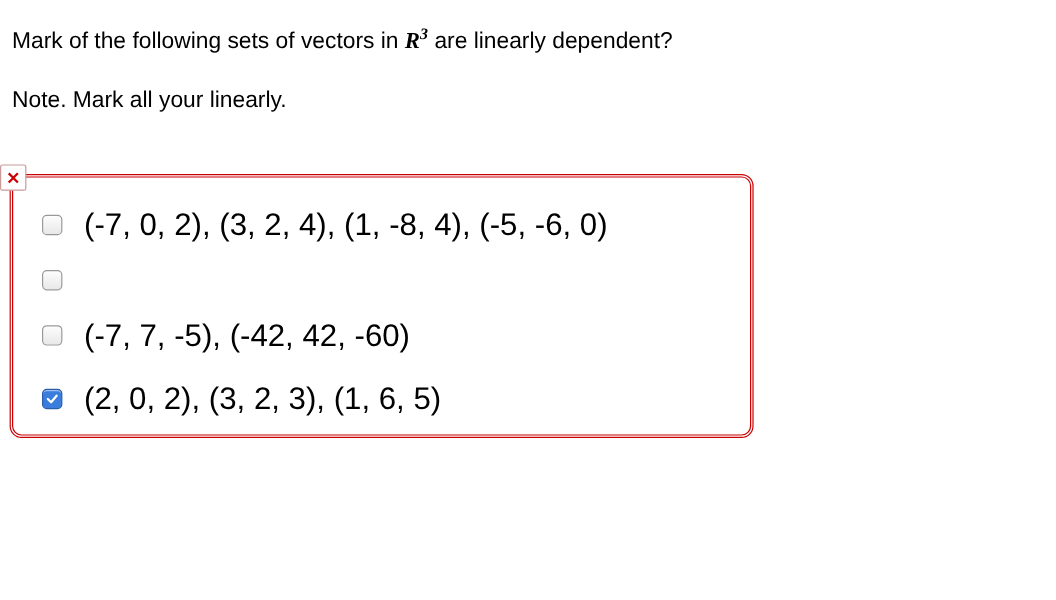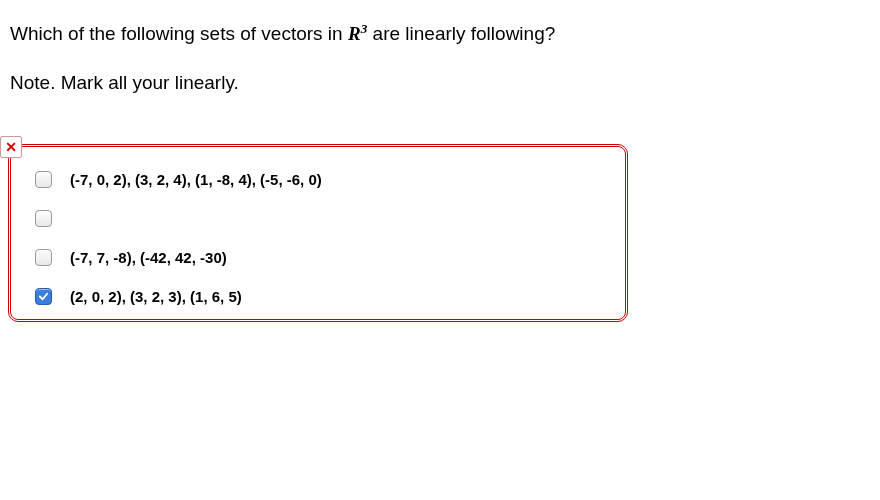--- a/index.html
+++ b/index.html
@@ -81,51 +81,50 @@
   }
   .checkbox.checked {
     background: #3b7ddd;
     border-color: #2a5fa8;
   }
   .checkbox.checked svg {
     width: 11px;
     height: 11px;
   }
   .option-label {
-    font-size: 15px;
-    font-weight: bold;
+    font-size: 26px;
   }
 </style>
 </head>
 <body>
 
 <div class="question-block">
   <div class="question-text">
-    <span>Which of the following sets of vectors in </span><span class="math-var"><span>R</span><span class="superscript">3</span></span><span> are linearly following?</span>
+    <span>Mark of the following sets of vectors in </span><span class="math-var"><span>R</span><span class="superscript">3</span></span><span> are linearly dependent?</span>
   </div>
   <div class="note-text">Note. Mark all your linearly.</div>
 </div>
 
 <div class="answer-panel">
   <div class="status-badge">
     <span>✕</span>
   </div>
 
   <div class="option-row">
     <span class="checkbox"></span>
     <span class="option-label">(-7, 0, 2), (3, 2, 4), (1, -8, 4), (-5, -6, 0)</span>
   </div>
 
   <div class="option-row">
     <span class="checkbox"></span>
   </div>
 
   <div class="option-row">
     <span class="checkbox"></span>
-    <span class="option-label">(-7, 7, -8), (-42, 42, -30)</span>
+    <span class="option-label">(-7, 7, -5), (-42, 42, -60)</span>
   </div>
 
   <div class="option-row">
     <span class="checkbox checked">
       <svg viewBox="0 0 12 12">
         <path d="M2 6 L5 9 L10 3" stroke="#fff" stroke-width="2" fill="none" stroke-linecap="round" stroke-linejoin="round"></path>
       </svg>
     </span>
     <span class="option-label">(2, 0, 2), (3, 2, 3), (1, 6, 5)</span>
   </div>

